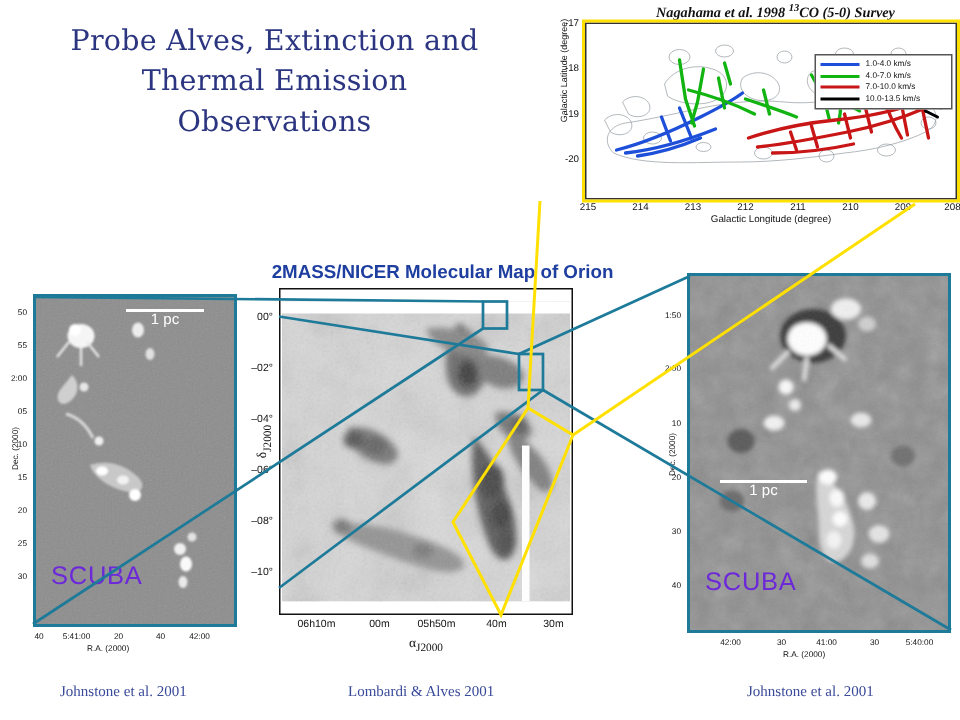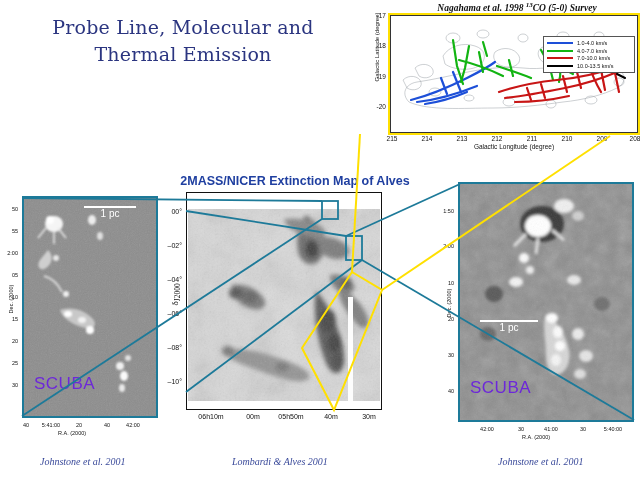--- a/index.html
+++ b/index.html
@@ -11,21 +11,21 @@
     position:absolute;left:8px;top:14px;width:350px;
     text-align:center;color:#2b3580;
     font-family:"DejaVu Serif",serif;
     font-size:19px;line-height:27px;font-weight:400;
     letter-spacing:.2px;
   }
   #slide-title .ln{display:block;white-space:nowrap;}
 
   
   .caption{
-    position:absolute;color:#3a4a9a;font-style:italic;
+    position:absolute;color:#3a4a9a;
     font-family:"Liberation Serif",serif;font-size:10px;
     white-space:nowrap;
   }
 
   
   #molmap-wrap{position:absolute;left:358px;top:0px;width:282px;height:172px;}
   #molmap-title{
     position:absolute;left:42px;top:1px;width:234px;text-align:center;
     font-family:"Liberation Serif",serif;font-style:italic;font-weight:bold;
     font-size:9.5px;color:#111;white-space:nowrap;
@@ -101,22 +101,23 @@
   .sc-xtick{position:absolute;font-size:5.5px;color:#111;text-align:center;width:26px;}
   .sc-axlab{position:absolute;font-size:5.5px;color:#111;}
 
   svg.overlay{position:absolute;left:0;top:0;width:640px;height:480px;
               pointer-events:none;}
 </style>
 </head>
 <body>
 
 <div id="slide-title">
-  <span class="ln">Probe Line, Molecular and</span>
+  <span class="ln">Probe Alves, Extinction and</span>
   <span class="ln">Thermal Emission</span>
+  <span class="ln">Observations</span>
 </div>
 
 <div id="molmap-wrap">
 
   <div id="molmap-title">
     <span>Nagahama et al. 1998 </span><sup>13</sup><span>CO (5-0) Survey</span>
   </div>
 
   <div class="mol-ytick" style="left:6px;top:12px;width:22px;">-17</div>
   <div class="mol-ytick" style="left:6px;top:42px;width:22px;">-18</div>
@@ -222,21 +223,21 @@
   <div class="mol-xtick" style="left:104px;">213</div>
   <div class="mol-xtick" style="left:139px;">212</div>
   <div class="mol-xtick" style="left:174px;">211</div>
   <div class="mol-xtick" style="left:209px;">210</div>
   <div class="mol-xtick" style="left:244px;">209</div>
   <div class="mol-xtick" style="left:277px;">208</div>
 
   <div id="molmap-xlabel">Galactic Longitude (degree)</div>
 </div>
 
-<div id="extmap-title">2MASS/NICER Extinction Map of Alves</div>
+<div id="extmap-title">2MASS/NICER Molecular Map of Orion</div>
 
 <div id="extmap-wrap">
 
   <div class="ext-ytick" style="left:-30px;top:16px;">00°</div>
   <div class="ext-ytick" style="left:-30px;top:50px;">–02°</div>
   <div class="ext-ytick" style="left:-30px;top:84px;">–04°</div>
   <div class="ext-ytick" style="left:-30px;top:118px;">–06°</div>
   <div class="ext-ytick" style="left:-30px;top:152px;">–08°</div>
   <div class="ext-ytick" style="left:-30px;top:186px;">–10°</div>
 
@@ -298,20 +299,21 @@
       <rect x="0" y="0" width="192" height="8" fill="#ffffff"></rect>
     </svg>
   </div>
 
   <div class="ext-xtick" style="left:8px;top:221px;">06h10m</div>
   <div class="ext-xtick" style="left:50px;top:221px;">00m</div>
   <div class="ext-xtick" style="left:88px;top:221px;">05h50m</div>
   <div class="ext-xtick" style="left:128px;top:221px;">40m</div>
   <div class="ext-xtick" style="left:166px;top:221px;">30m</div>
 
+  <div id="extmap-xlabel">α<sub>J2000</sub></div>
 </div>
 
 <div class="caption" style="left:232px;top:456px;">Lombardi &amp; Alves 2001</div>
 
 <div class="scuba-wrap" style="left:22px;top:196px;width:136px;height:222px;">
   <div class="scuba-frame" style="left:0;top:0;width:136px;height:222px;">
     <svg width="132" height="218" viewBox="0 0 132 218">
       <defs>
         <filter id="g2">
             <feTurbulence type="fractalNoise" baseFrequency="0.9" numOctaves="3" seed="3"></feTurbulence>

